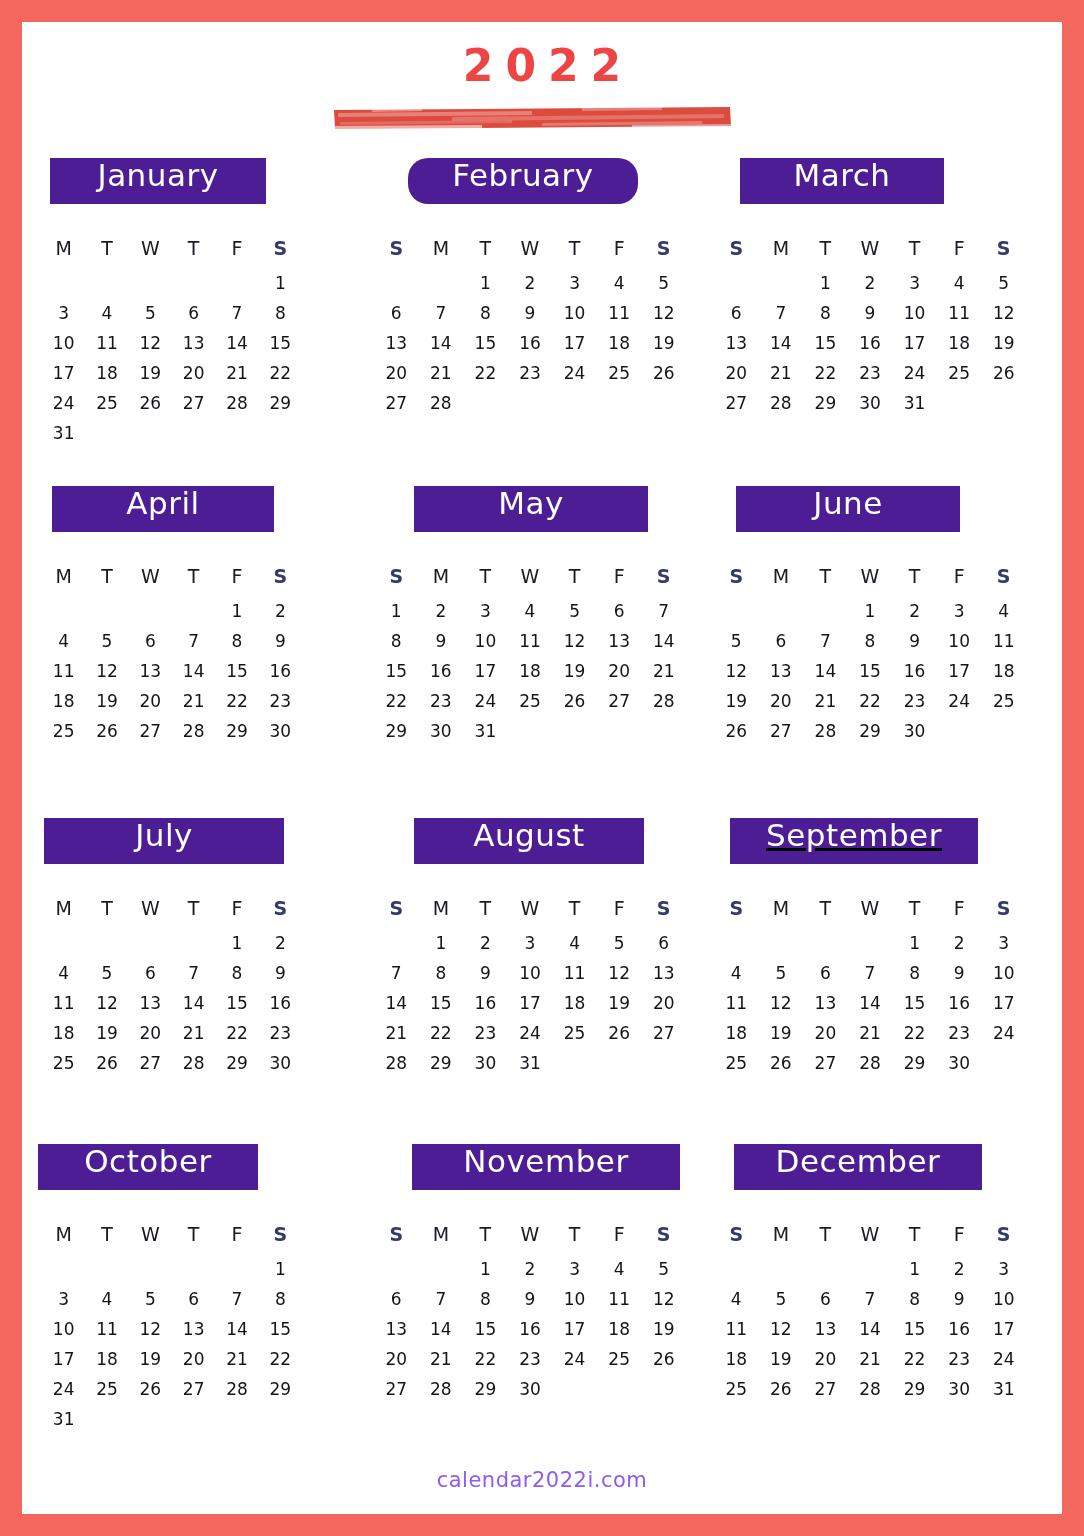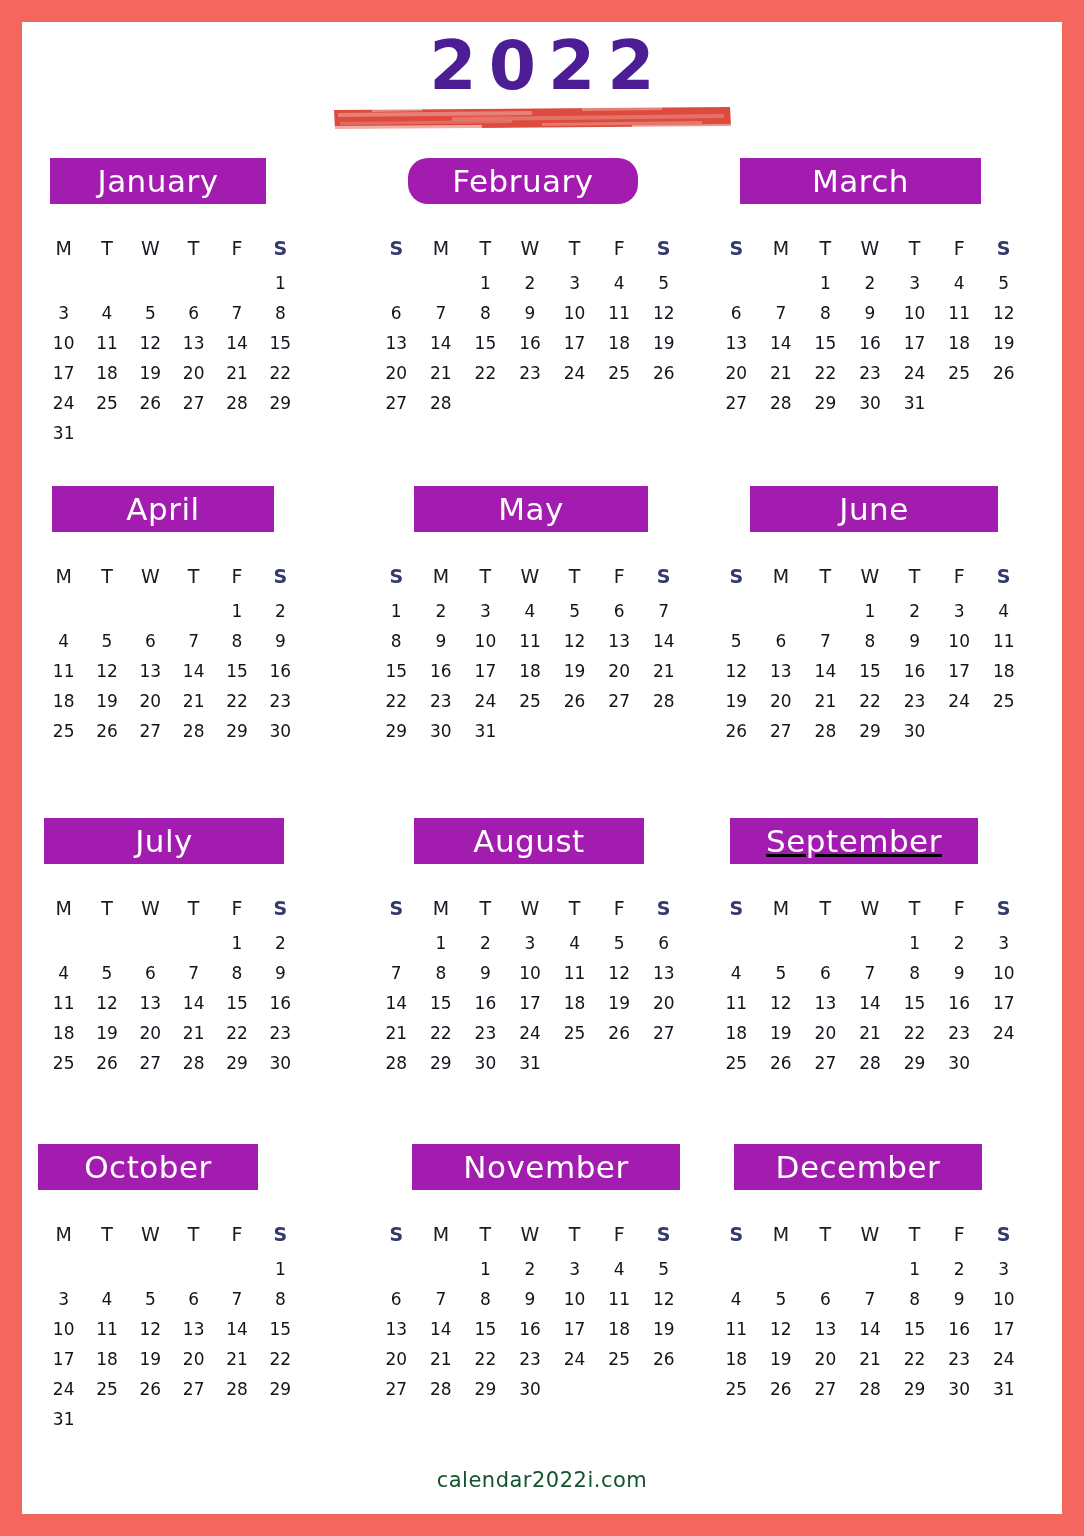--- a/index.html
+++ b/index.html
@@ -43,23 +43,23 @@
     height: 120px;
   }
   #year-title {
     position: absolute;
     left: 0;
     top: 4px;
     width: 1040px;
     text-align: center;
     font-family: "DejaVu Sans", sans-serif;
     font-weight: 700;
-    font-size: 68px;
+    font-size: 44px;
     letter-spacing: 12px;
-    color: #4c1d95;
+    color: #ef4444;
     line-height: 80px;
     text-indent: 12px;
   }
   #title-underline {
     position: absolute;
     left: 310px;
     top: 82px;
     width: 400px;
     height: 27px;
   }
@@ -83,43 +83,42 @@
     height: 326px;
   }
   .col-1 { left: 6px; }
   .col-2 { left: 346px; }
   .col-3 { left: 686px; }
 
   .month-header {
     position: absolute;
     top: 8px;
     height: 46px;
-    background: #a21caf;
+    background: #4c1d95;
     box-sizing: border-box;
     display: flex;
-    align-items: center;
     justify-content: center;
   }
   .month-name {
     font-family: "DejaVu Sans", sans-serif;
     font-weight: 400;
     font-size: 31px;
     color: #ffffff;
     letter-spacing: 0.5px;
     white-space: nowrap;
     line-height: 34px;
   }
 
   
   .hdr-w-jan  { left: 22px;  width: 216px; }
   .hdr-w-feb  { left: 40px;  width: 230px; border-radius: 20px; }
-  .hdr-w-mar  { left: 32px;  width: 241px; }
+  .hdr-w-mar  { left: 32px;  width: 204px; }
   .hdr-w-apr  { left: 24px;  width: 222px; }
   .hdr-w-may  { left: 46px;  width: 234px; }
-  .hdr-w-jun  { left: 42px;  width: 248px; }
+  .hdr-w-jun  { left: 28px;  width: 224px; }
   .hdr-w-jul  { left: 16px;  width: 240px; }
   .hdr-w-aug  { left: 46px;  width: 230px; }
   .hdr-w-sep  { left: 22px;  width: 248px; text-decoration: underline; }
   .hdr-w-oct  { left: 10px;  width: 220px; }
   .hdr-w-nov  { left: 44px;  width: 268px; }
   .hdr-w-dec  { left: 26px;  width: 248px; }
 
   
   .days {
     position: absolute;
@@ -167,21 +166,21 @@
 
   
   #footer {
     position: absolute;
     left: 0;
     bottom: 22px;
     width: 1040px;
     text-align: center;
     font-family: "DejaVu Sans", sans-serif;
     font-size: 21px;
-    color: #14532d;
+    color: #8b5cf6;
     letter-spacing: 0.5px;
   }
 </style>
 </head>
 <body>
 
 <div id="page">
   <div id="sheet">
 
     <div id="title-block">

